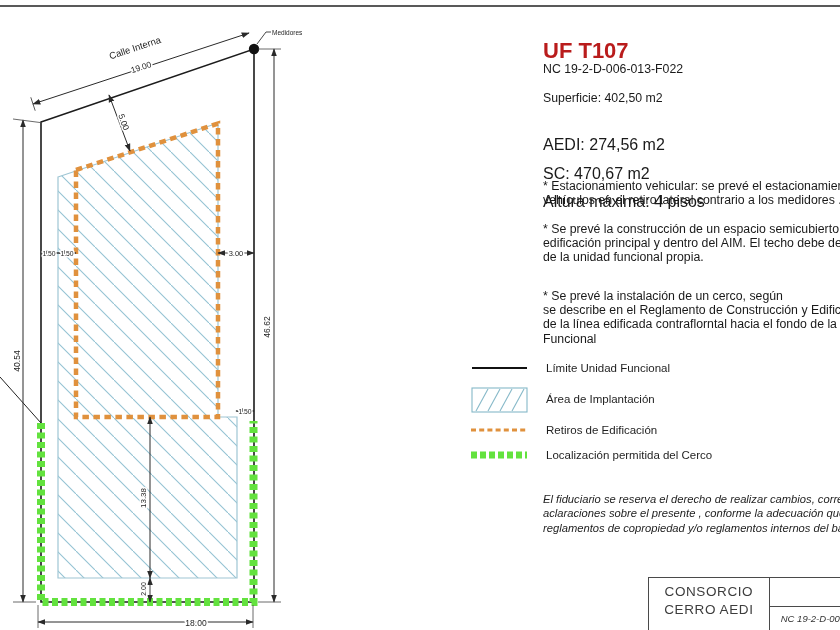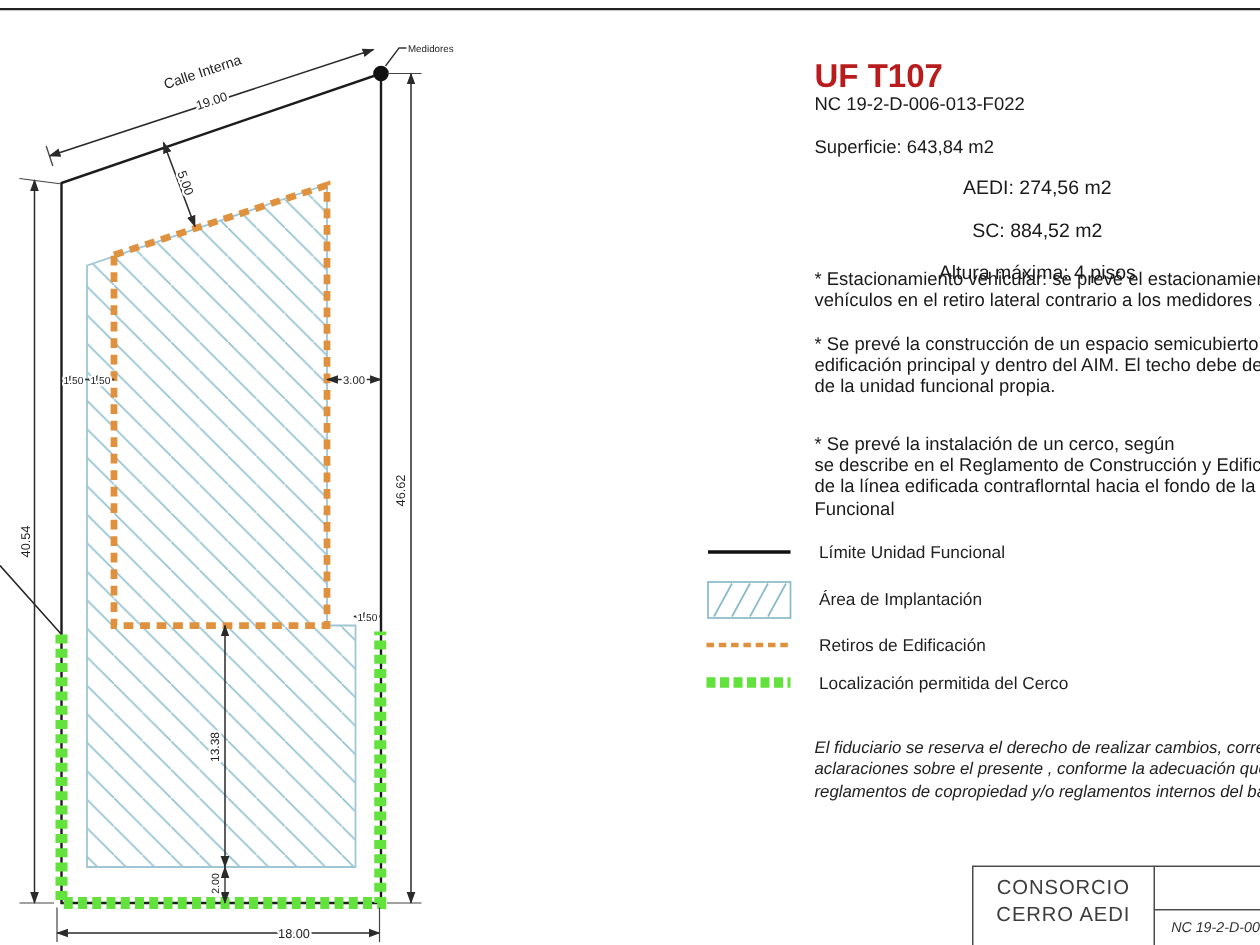--- a/index.html
+++ b/index.html
@@ -11,21 +11,21 @@
   }
   #drawing{position:absolute;left:0;top:0;}
   svg text{fill:#1f1f1f;font-family:"Liberation Sans",sans-serif;}
   .halo{paint-order:stroke;stroke:#ffffff;stroke-width:3px;stroke-linejoin:round;}
   .dimtxt{font-size:8.5px;}
   .panel{position:absolute;left:543px;width:297px;overflow:hidden;}
   .pre{white-space:pre;overflow:hidden;}
   #uf-title{top:38px;font-size:22px;font-weight:bold;color:#b91c1c;}
   #uf-code{top:62px;font-size:12.3px;}
   #uf-superficie{top:91px;font-size:12.3px;}
-  #uf-block2{top:118px;font-size:13px;line-height:14.3px;text-align:center;}
+  #uf-block2{top:138px;font-size:16px;line-height:14.3px;}
   #note1{top:179px;font-size:12.3px;line-height:14.2px;}
   #note2{top:222px;font-size:12.3px;line-height:14.2px;}
   #note3{top:289px;font-size:12.3px;line-height:14.2px;}
   #disclaimer{top:492px;font-size:11.2px;line-height:14.4px;font-style:italic;color:#222;}
   
   #titleblock{
     position:absolute;left:648px;top:577px;width:240px;height:70px;
     border:1.4px solid #4a4a4a;display:flex;
   }
   #tb-left{
@@ -124,23 +124,23 @@
     <line x1="471" y1="430" x2="527" y2="430" stroke="#E0913D" stroke-width="3" stroke-dasharray="5 3.2"></line>
     <text x="546" y="434" font-size="11.5">Retiros de Edificación</text>
 
     <line x1="471" y1="455" x2="527" y2="455" stroke="#63E23E" stroke-width="7" stroke-dasharray="6 3"></line>
     <text x="546" y="459" font-size="11.5">Localización permitida del Cerco</text>
   </g>
 </svg>
 
 <div class="panel" id="uf-title">UF T107</div>
 <div class="panel" id="uf-code">NC 19-2-D-006-013-F022</div>
-<div class="panel" id="uf-superficie">Superficie: 643,84 m2</div>
+<div class="panel" id="uf-superficie">Superficie: 402,50 m2</div>
 <div class="panel pre" id="uf-block2"><span>AEDI: 274,56 m2</span><br>
-<span>SC: 884,52 m2</span><br>
+<span>SC: 470,67 m2</span><br>
 <span>Altura máxima: 4 pisos</span></div>
 
 <div class="panel pre" id="note1">* Estacionamiento vehicular: se prevé el estacionamiento de
 vehículos en el retiro lateral contrario a los medidores .</div>
 <div class="panel pre" id="note2">* Se prevé la construcción de un espacio semicubierto unido
 edificación principal y dentro del AIM. El techo debe desaguar
 de la unidad funcional propia.</div>
 <div class="panel pre" id="note3">* Se prevé la instalación de un cerco, según
 se describe en el Reglamento de Construcción y Edificación
 de la línea edificada contraflorntal hacia el fondo de la Unidad

